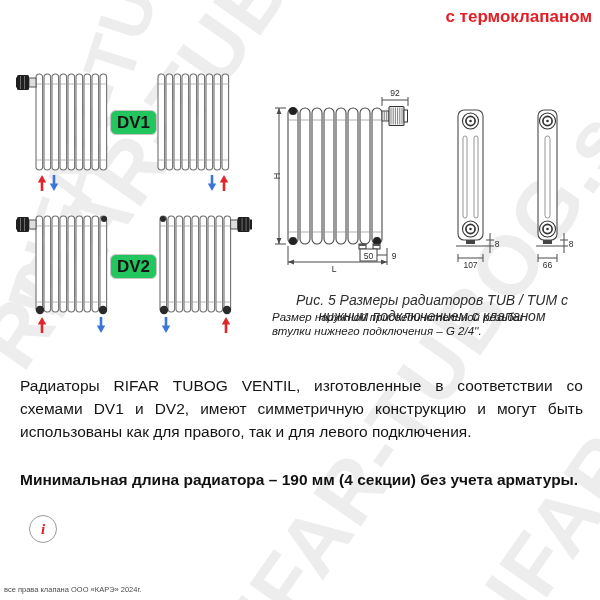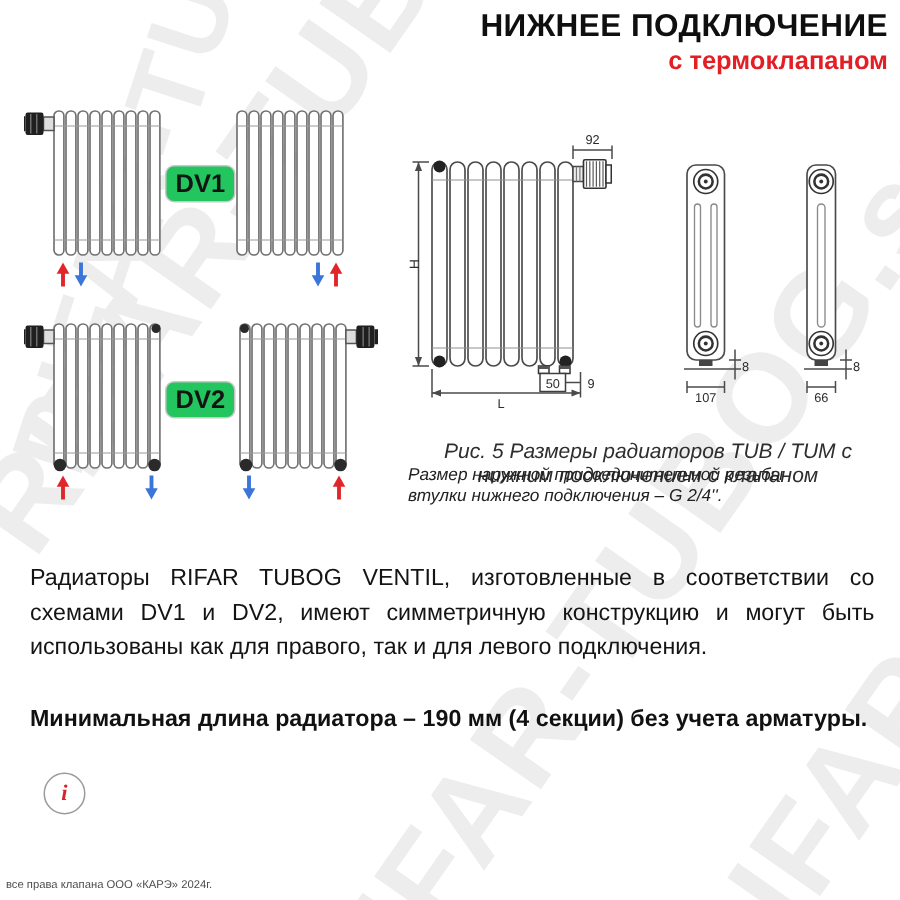--- a/index.html
+++ b/index.html
@@ -71,21 +71,20 @@
       </g>
       <g id="side-port">
         <circle r="8" fill="#fff" stroke="#333" stroke-width="1.1"></circle>
         <circle r="4.6" fill="#fff" stroke="#333" stroke-width="1.7"></circle>
         <circle r="1.3" fill="#333"></circle>
       </g>
     </defs>
   </svg>
 
   <div class="abs content title-block">
-    <div class="title">НИЖНЕЕ ПОДКЛЮЧЕНИЕ</div>
     <div class="subtitle">с термоклапаном</div>
   </div>
 
   <svg class="abs content" style="left:16px;top:70px;" width="100" height="124" viewBox="0 0 100 124">
     <use href="#tube-row" transform="translate(20,4)"></use>
     <use href="#thermo-head" transform="translate(20,5)"></use>
     <use href="#arrow-up" transform="translate(26,104)" style="color:#e0262b"></use>
     <use href="#arrow-down" transform="translate(38,104)" style="color:#3a75d9"></use>
   </svg>
   <div class="abs content badge" style="left:110px;top:110px;">DV1</div>

